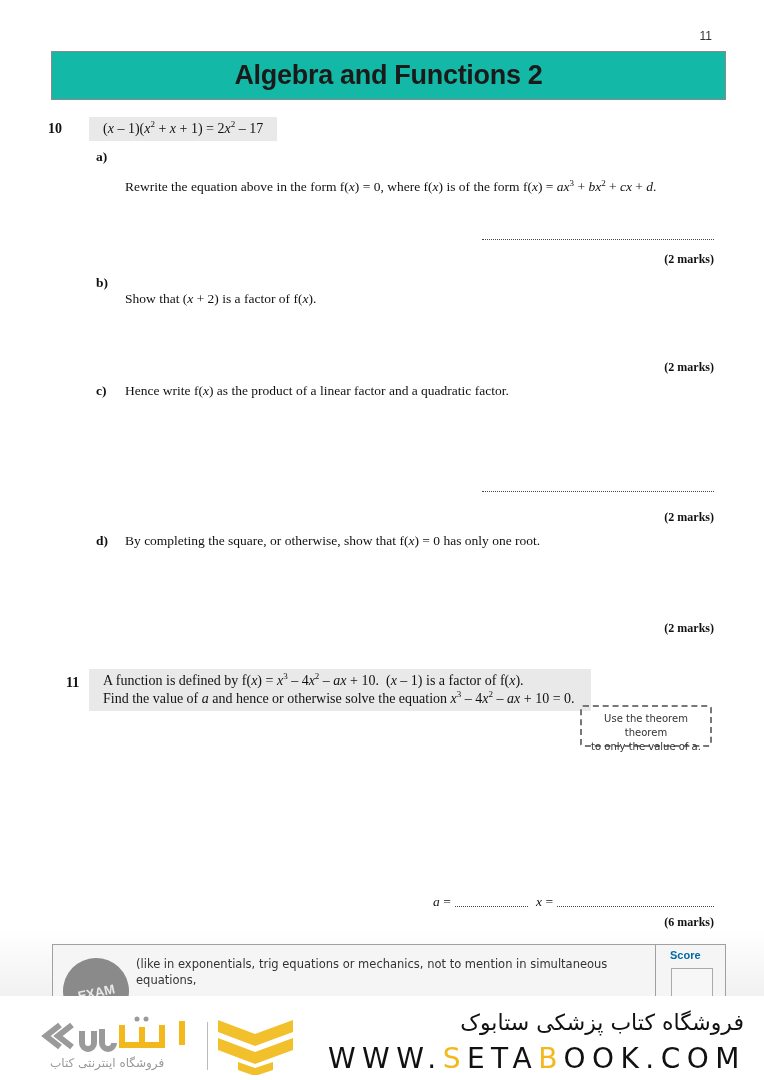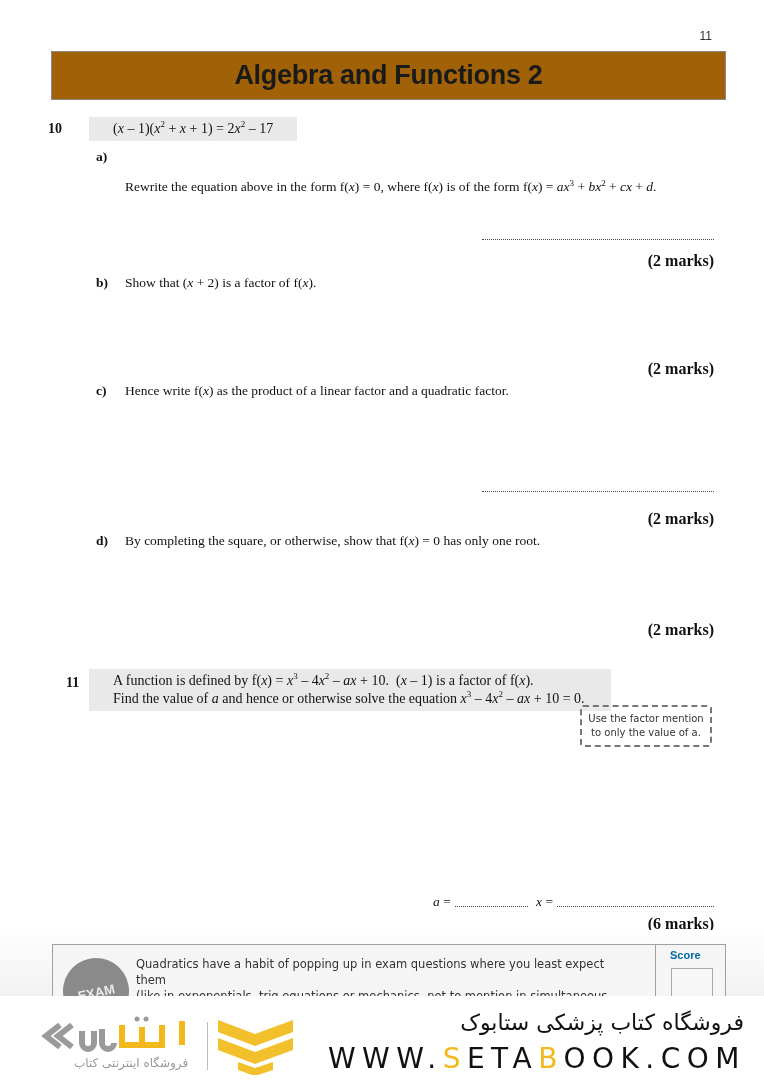--- a/index.html
+++ b/index.html
@@ -5,32 +5,32 @@
   html, body { margin: 0; padding: 0; }
   body {
     width: 764px; height: 1080px; position: relative; overflow: hidden;
     background: #ffffff; color: #111;
     font-family: "Liberation Serif", serif;
   }
   .abs { position: absolute; }
   .page-num { right: 52px; top: 29px; font-family: "Liberation Sans", sans-serif; font-size: 12px; color: #333; }
   .title-bar {
     left: 51px; top: 51px; width: 675px; height: 49px;
-    background: #a16207; border: 1px solid #8a8a8a; box-sizing: border-box;
+    background: #14b8a6; border: 1px solid #8a8a8a; box-sizing: border-box;
     display: flex; align-items: center; justify-content: center;
   }
   .title-bar span {
     font-family: "Liberation Sans", sans-serif; font-weight: bold; font-size: 27px; color: #1a1a1a;
     letter-spacing: -0.3px;
   }
   .qnum { font-weight: bold; font-size: 14px; }
-  .qbox { background: #e9e9e9; padding: 3px 24px; font-size: 14px; line-height: 18px; }
+  .qbox { background: #e9e9e9; padding: 3px 14px; font-size: 14px; line-height: 18px; }
   .part-label { font-weight: bold; font-size: 13.5px; }
   .part-text { font-size: 13.5px; }
-  .marks { font-weight: bold; font-size: 16px; right: 50px; font-family: Liberation Serif, serif; }
+  .marks { font-weight: bold; font-size: 12px; right: 50px; font-family: Liberation Serif, serif; }
   .dots { border-bottom: 1.5px dotted #444; height: 0; }
   i { font-style: italic; }
   sup { font-size: 9px; line-height: 0; }
   .hint {
     left: 580px; top: 705px; width: 132px; height: 42px;
     border: 2px dashed #777; border-radius: 3px; box-sizing: border-box;
     font-family: "DejaVu Sans", sans-serif; font-size: 10px; color: #333;
     text-align: center; line-height: 14px; padding-top: 5px;
   }
   .fade {
@@ -48,21 +48,21 @@
   }
   .tip-text {
     left: 136px; top: 956px; width: 500px;
     font-family: "DejaVu Sans", sans-serif; font-size: 11.5px; line-height: 16px; color: #333;
   }
   .score-col { left: 655px; top: 944px; width: 71px; height: 60px; border-left: 1px solid #a0a0a0; }
   .score-label { left: 670px; top: 949px; font-family: "Liberation Sans", sans-serif; font-weight: bold; font-size: 11px; color: #0369a1; }
   .score-box { left: 671px; top: 968px; width: 40px; height: 40px; border: 1px solid #aaa; background: #f7f7f7; }
   .footer { left: 0; top: 996px; width: 764px; height: 84px; background: #ffffff; }
   .logo-mark { left: 40px; top: 1015px; }
-  .logo-sub { left: 50px; top: 1056px; font-family: "DejaVu Sans", sans-serif; font-size: 12px; color: #9a9a9a; direction: rtl; margin-left: 24px; }
+  .logo-sub { left: 50px; top: 1056px; font-family: "DejaVu Sans", sans-serif; font-size: 12px; color: #9a9a9a; direction: rtl; }
   .logo-divider { left: 207px; top: 1022px; width: 1px; height: 48px; background: #bbb; }
   .shop-name { right: 20px; top: 1010px; font-family: "DejaVu Sans", sans-serif; font-size: 22px; color: #111; direction: rtl; }
   .url { right: 18px; top: 1042px; font-family: "DejaVu Sans", sans-serif; font-size: 28px; letter-spacing: 6.5px; color: #111; }
   .url .hl { color: #f2b81c; }
 </style>
 </head>
 <body>
 
 <div class="abs page-num">11</div>
 
@@ -76,21 +76,21 @@
 </div>
 
 <div class="abs part-label" style="left:96px; top:149px;">a)</div>
 <div class="abs part-text" style="left:125px; top:149px;margin-top:30px;">
   Rewrite the equation above in the form f(<i>x</i>) = 0, where f(<i>x</i>) is of the form f(<i>x</i>) = <i>ax</i><sup>3</sup> + <i>bx</i><sup>2</sup> + <i>cx</i> + <i>d</i>.
 </div>
 <div class="abs dots" style="left:482px; top:239px; width:232px;"></div>
 <div class="abs marks" style="top:252px;">(2 marks)</div>
 
 <div class="abs part-label" style="left:96px; top:275px;">b)</div>
-<div class="abs part-text" style="left:125px; top:275px;text-align:center;">
+<div class="abs part-text" style="left:125px; top:291px;text-align:center;">
   Show that (<i>x</i> + 2) is a factor of f(<i>x</i>).
 </div>
 <div class="abs marks" style="top:360px;">(2 marks)</div>
 
 <div class="abs part-label" style="left:96px; top:383px;">c)</div>
 <div class="abs part-text" style="left:125px; top:383px;">
   Hence write f(<i>x</i>) as the product of a linear factor and a quadratic factor.
 </div>
 <div class="abs dots" style="left:482px; top:491px; width:232px;"></div>
 <div class="abs marks" style="top:510px;">(2 marks)</div>
@@ -101,35 +101,34 @@
 </div>
 <div class="abs marks" style="top:621px;">(2 marks)</div>
 
 <div class="abs qnum" style="left:66px; top:675px;">11</div>
 <div class="abs qbox" style="left:89px; top:669px; width:474px;">
   A function is defined by f(<i>x</i>) = <i>x</i><sup>3</sup> – 4<i>x</i><sup>2</sup> – <i>ax</i> + 10.&nbsp; (<i>x</i> – 1) is a factor of f(<i>x</i>).<br>
   Find the value of <i>a</i> and hence or otherwise solve the equation <i>x</i><sup>3</sup> – 4<i>x</i><sup>2</sup> – <i>ax</i> + 10 = 0.
 </div>
 
 <div class="abs hint">
-  <div>Use the factor mention</div>
+  <div>Use the theorem theorem</div>
   <div>to only the value of a.</div>
 </div>
 
 <div class="abs part-text" style="left:433px; top:894px;"><i>a</i> =</div>
 <div class="abs dots" style="left:455px; top:906px; width:73px;"></div>
 <div class="abs part-text" style="left:536px; top:894px;"><i>x</i> =</div>
 <div class="abs dots" style="left:557px; top:906px; width:157px;"></div>
 <div class="abs marks" style="top:915px;">(6 marks)</div>
 
 <div class="abs fade"></div>
 <div class="abs tip-box"></div>
 <div class="abs tip-badge">EXAM</div>
 <div class="abs tip-text">
-  <div>Quadratics have a habit of popping up in exam questions where you least expect them</div>
   <div>(like in exponentials, trig equations or mechanics, not to mention in simultaneous equations,</div>
 </div>
 <div class="abs score-col"></div>
 <div class="abs score-label">Score</div>
 <div class="abs score-box"></div>
 
 <div class="abs footer"></div>
 
 <div class="abs logo-mark">
   <svg width="160" height="42" viewBox="0 0 160 42">

